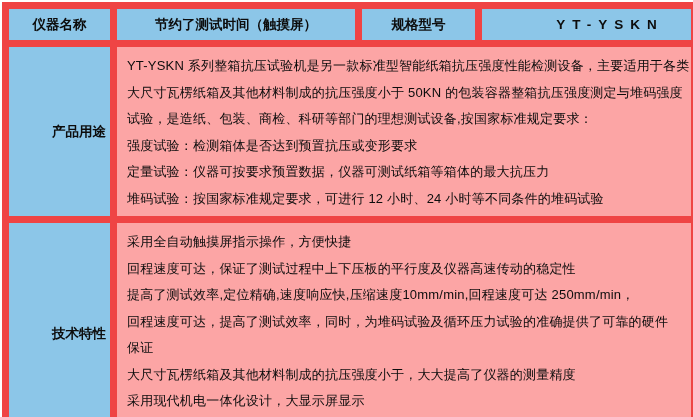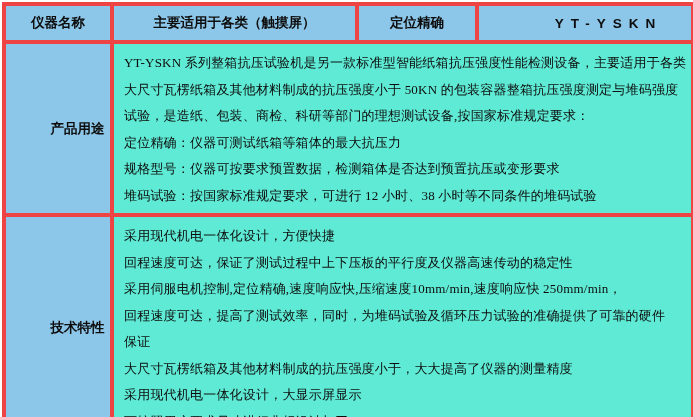--- a/index.html
+++ b/index.html
@@ -18,21 +18,21 @@
   table.spec-table {
     border-collapse: collapse;
     table-layout: fixed;
     width: 689px;
     height: 412px;
     border: 2px solid #000000;
     font-size: 13px;
     color: #0d0d0d;
   }
   table.spec-table td {
-    border: 4px solid #ef4444;
+    border: 7px solid #ef4444;
     box-sizing: border-box;
     vertical-align: middle;
     overflow: hidden;
   }
   td.hdr {
     background: #8cc6e8;
     text-align: center;
     font-weight: bold;
     font-size: 13.5px;
   }
@@ -42,24 +42,23 @@
     font-weight: bold;
     font-size: 13.5px;
     padding-left: 40px;
   }
   td.model-cell {
     letter-spacing: 7px;
     font-weight: bold;
     padding-left: 48px;
   }
   td.content-cell {
-    background: #5eead4;
+    background: #fca5a5;
     padding: 6px 10px 4px 10px;
     vertical-align: middle;
-    font-family: Liberation Serif, serif;
   }
   .text-line {
     line-height: 26.5px;
     white-space: nowrap;
     letter-spacing: 0.2px;
   }
 </style>
 </head>
 <body>
 
@@ -67,41 +66,41 @@
   <table class="spec-table">
     <colgroup>
       <col style="width:108px">
       <col style="width:245px">
       <col style="width:120px">
       <col style="width:216px">
     </colgroup>
     <tbody>
         <tr style="height:38px">
       <td class="hdr">仪器名称</td>
-      <td class="hdr">主要适用于各类（触摸屏）</td>
-      <td class="hdr">定位精确</td>
+      <td class="hdr">节约了测试时间（触摸屏）</td>
+      <td class="hdr">规格型号</td>
       <td class="hdr model-cell">YT-YSKN</td>
     </tr>
     <tr style="height:162px">
       <td class="label-cell">产品用途</td>
       <td class="content-cell" colspan="3">
             <div class="text-line">YT-YSKN 系列整箱抗压试验机是另一款标准型智能纸箱抗压强度性能检测设备，主要适用于各类</div>
             <div class="text-line">大尺寸瓦楞纸箱及其他材料制成的抗压强度小于 50KN 的包装容器整箱抗压强度测定与堆码强度</div>
             <div class="text-line">试验，是造纸、包装、商检、科研等部门的理想测试设备,按国家标准规定要求：</div>
-            <div class="text-line">定位精确：仪器可测试纸箱等箱体的最大抗压力</div>
-            <div class="text-line">规格型号：仪器可按要求预置数据，检测箱体是否达到预置抗压或变形要求</div>
-            <div class="text-line">堆码试验：按国家标准规定要求，可进行 12 小时、38 小时等不同条件的堆码试验</div>
+            <div class="text-line">强度试验：检测箱体是否达到预置抗压或变形要求</div>
+            <div class="text-line">定量试验：仪器可按要求预置数据，仪器可测试纸箱等箱体的最大抗压力</div>
+            <div class="text-line">堆码试验：按国家标准规定要求，可进行 12 小时、24 小时等不同条件的堆码试验</div>
           </td>
     </tr>
     <tr style="height:212px">
       <td class="label-cell">技术特性</td>
       <td class="content-cell" colspan="3">
-            <div class="text-line">采用现代机电一体化设计，方便快捷</div>
+            <div class="text-line">采用全自动触摸屏指示操作，方便快捷</div>
             <div class="text-line">回程速度可达，保证了测试过程中上下压板的平行度及仪器高速传动的稳定性</div>
-            <div class="text-line">采用伺服电机控制,定位精确,速度响应快,压缩速度10mm/min,速度响应快 250mm/min，</div>
+            <div class="text-line">提高了测试效率,定位精确,速度响应快,压缩速度10mm/min,回程速度可达 250mm/min，</div>
             <div class="text-line">回程速度可达，提高了测试效率，同时，为堆码试验及循环压力试验的准确提供了可靠的硬件</div>
             <div class="text-line">保证</div>
             <div class="text-line">大尺寸瓦楞纸箱及其他材料制成的抗压强度小于，大大提高了仪器的测量精度</div>
             <div class="text-line">采用现代机电一体化设计，大显示屏显示</div>
             <div class="text-line">可按照用户要求尺寸进行非标设计加工</div>
           </td>
     </tr>
   </tbody>
     </table>
 </div>

